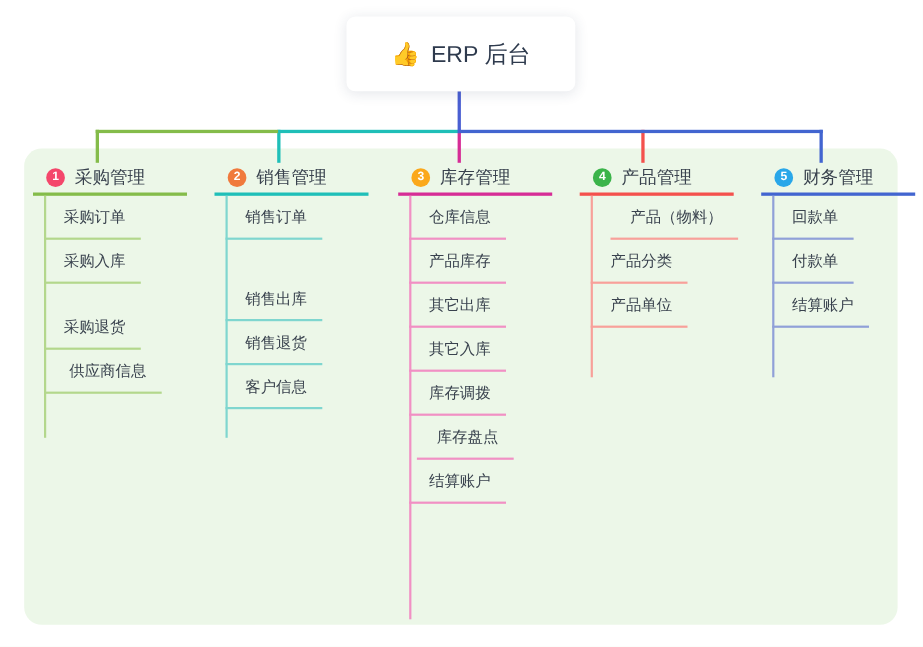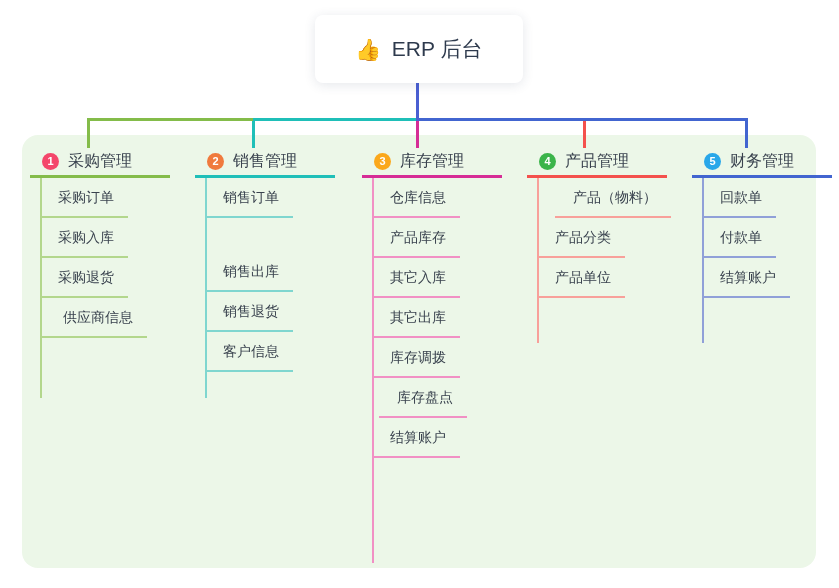--- a/index.html
+++ b/index.html
@@ -74,21 +74,21 @@
 
 <div class="branch b1" style="left:30px;">
   <div class="branch-title" style="border-bottom-color: rgb(132, 188, 74);">
     <span class="badge" style="background: rgb(244, 71, 107);">1</span>
     <span>采购管理</span>
   </div>
   <div class="children">
     <div class="vline" style="background: rgb(179, 215, 140);"></div>
     <div class="child" style="border-bottom-color: rgb(179, 215, 140);">采购订单</div>
     <div class="child" style="border-bottom-color: rgb(179, 215, 140);">采购入库</div>
-    <div class="child" style="border-bottom-color: rgb(179, 215, 140);">采购退货</div>
+    <div class="child" style="border-bottom-color: rgb(179, 215, 140); margin-top: 20px;">采购退货</div>
     <div class="child" style="border-bottom-color: rgb(179, 215, 140); padding-left: 23px;">供应商信息</div>
   </div>
 </div>
 
 <div class="branch b2" style="left:195px;">
   <div class="branch-title" style="border-bottom-color: rgb(31, 191, 184);">
     <span class="badge" style="background: rgb(240, 122, 61);">2</span>
     <span>销售管理</span>
   </div>
   <div class="children">
@@ -102,22 +102,22 @@
 
 <div class="branch b3" style="left:362px;">
   <div class="branch-title" style="border-bottom-color: rgb(214, 45, 150);">
     <span class="badge" style="background: rgb(251, 168, 27);">3</span>
     <span>库存管理</span>
   </div>
   <div class="children">
     <div class="vline" style="background: rgb(241, 144, 196);"></div>
     <div class="child" style="border-bottom-color: rgb(241, 144, 196);">仓库信息</div>
     <div class="child" style="border-bottom-color: rgb(241, 144, 196);">产品库存</div>
+    <div class="child" style="border-bottom-color: rgb(241, 144, 196);">其它出库</div>
     <div class="child" style="border-bottom-color: rgb(241, 144, 196);">其它入库</div>
-    <div class="child" style="border-bottom-color: rgb(241, 144, 196);">其它出库</div>
     <div class="child" style="border-bottom-color: rgb(241, 144, 196);">库存调拨</div>
     <div class="child" style="border-bottom-color: rgb(241, 144, 196); margin-left: 17px;">库存盘点</div>
     <div class="child" style="border-bottom-color: rgb(241, 144, 196);">结算账户</div>
   </div>
 </div>
 
 <div class="branch b4" style="left:527px;">
   <div class="branch-title" style="border-bottom-color: rgb(244, 81, 77);">
     <span class="badge" style="background: rgb(59, 180, 74);">4</span>
     <span>产品管理</span>

